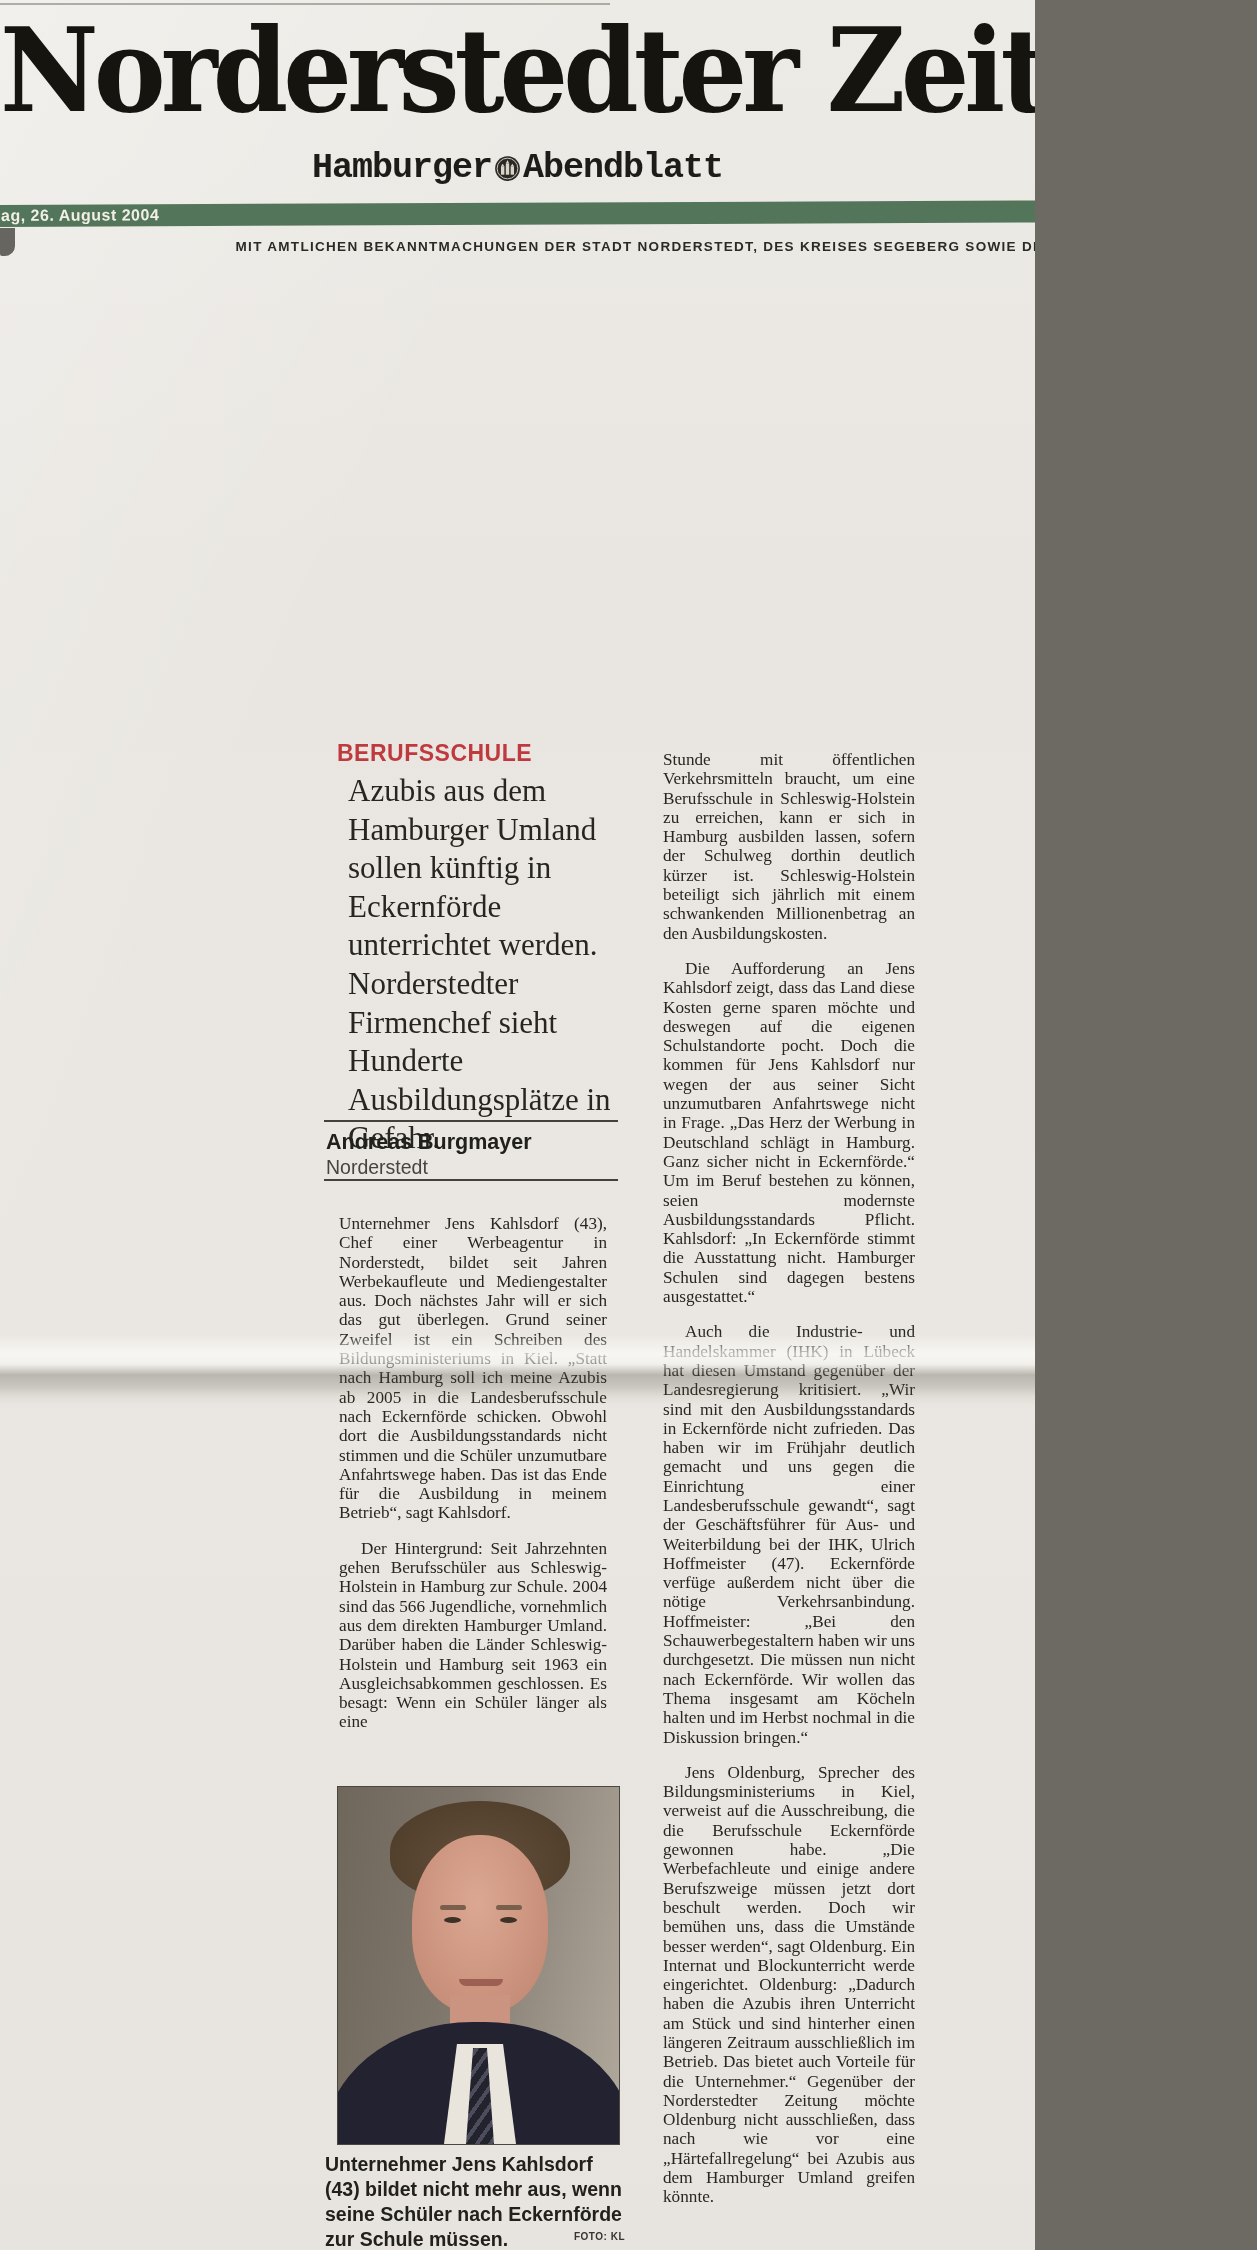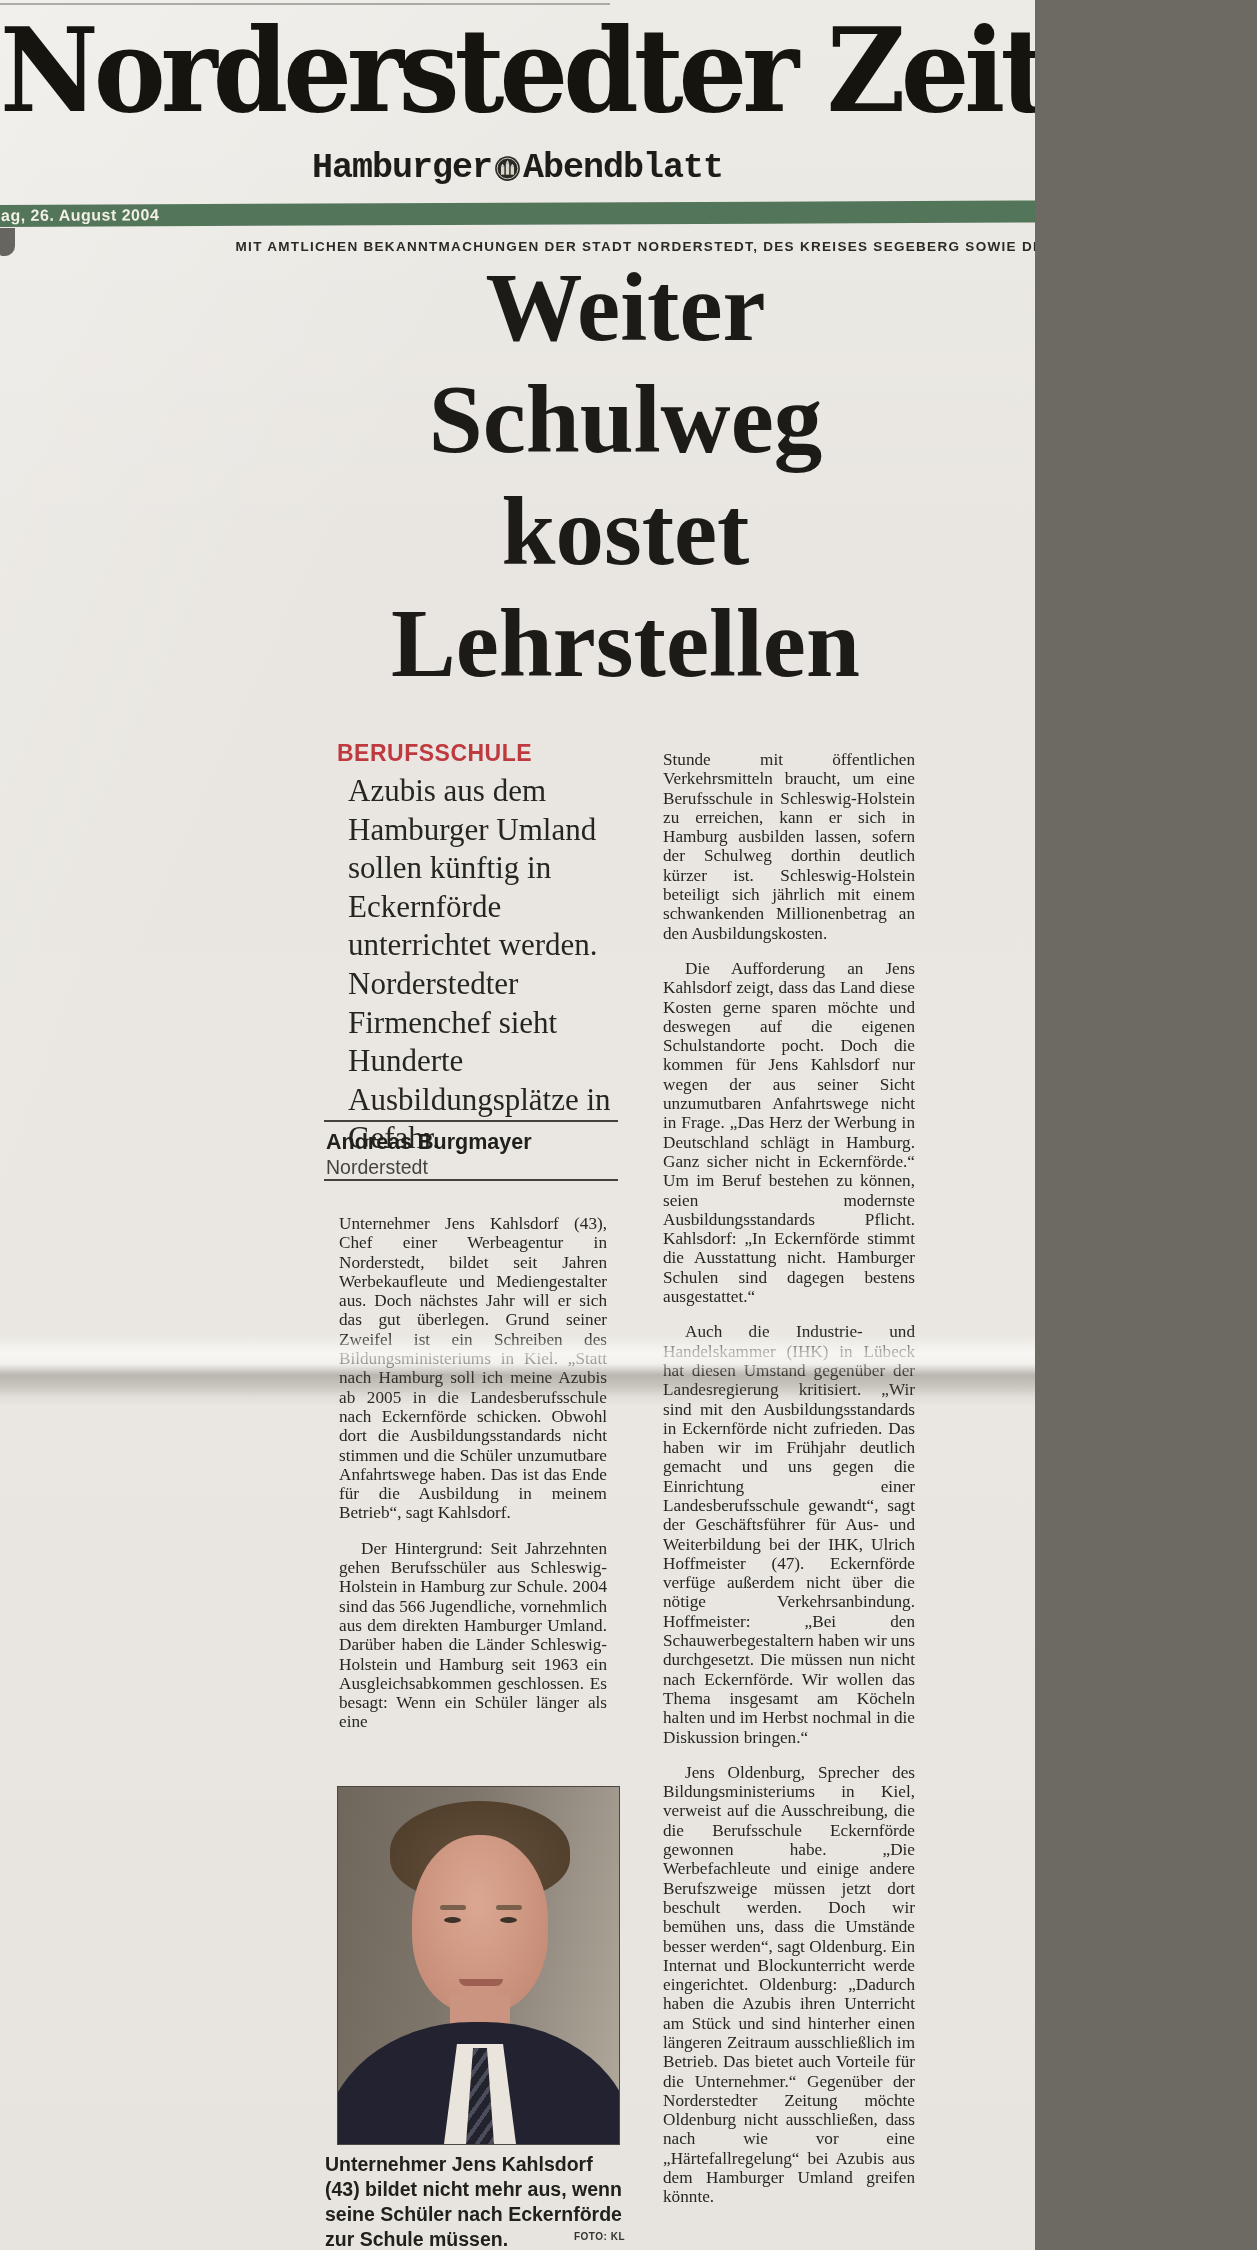--- a/index.html
+++ b/index.html
@@ -129,26 +129,20 @@
     <span>Abendblatt</span>
   </div>
 
   <div class="datebar">
     <span>ag, 26. August 2004</span>
   </div>
   <div class="smudge"></div>
 
   <div class="subtitle">MIT AMTLICHEN BEKANNTMACHUNGEN DER STADT NORDERSTEDT, DES KREISES SEGEBERG SOWIE DER GEMEINDE TANGSTEDT</div>
 
-  <div class="headline">
-    <div>Weiter</div>
-    <div>Schulweg</div>
-    <div>kostet</div>
-    <div>Lehrstellen</div>
-  </div>
 
   <div class="kicker">BERUFSSCHULE</div>
 
   <div class="lede">Azubis aus dem Hamburger Umland sollen künftig in Eckernförde unterrichtet werden. Norderstedter Firmenchef sieht Hunderte Ausbildungsplätze in Gefahr.</div>
 
   <div class="byline">
     <div class="name">Andreas Burgmayer</div>
     <div class="place">Norderstedt</div>
   </div>
 

